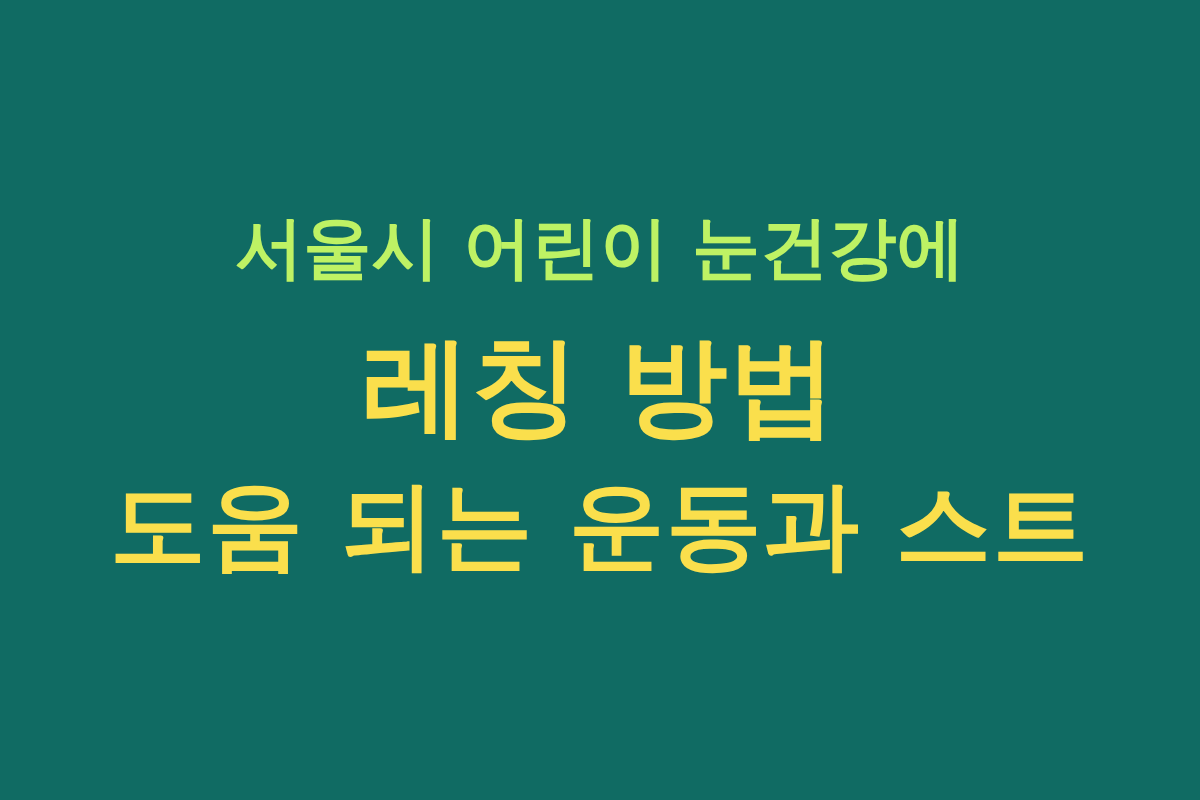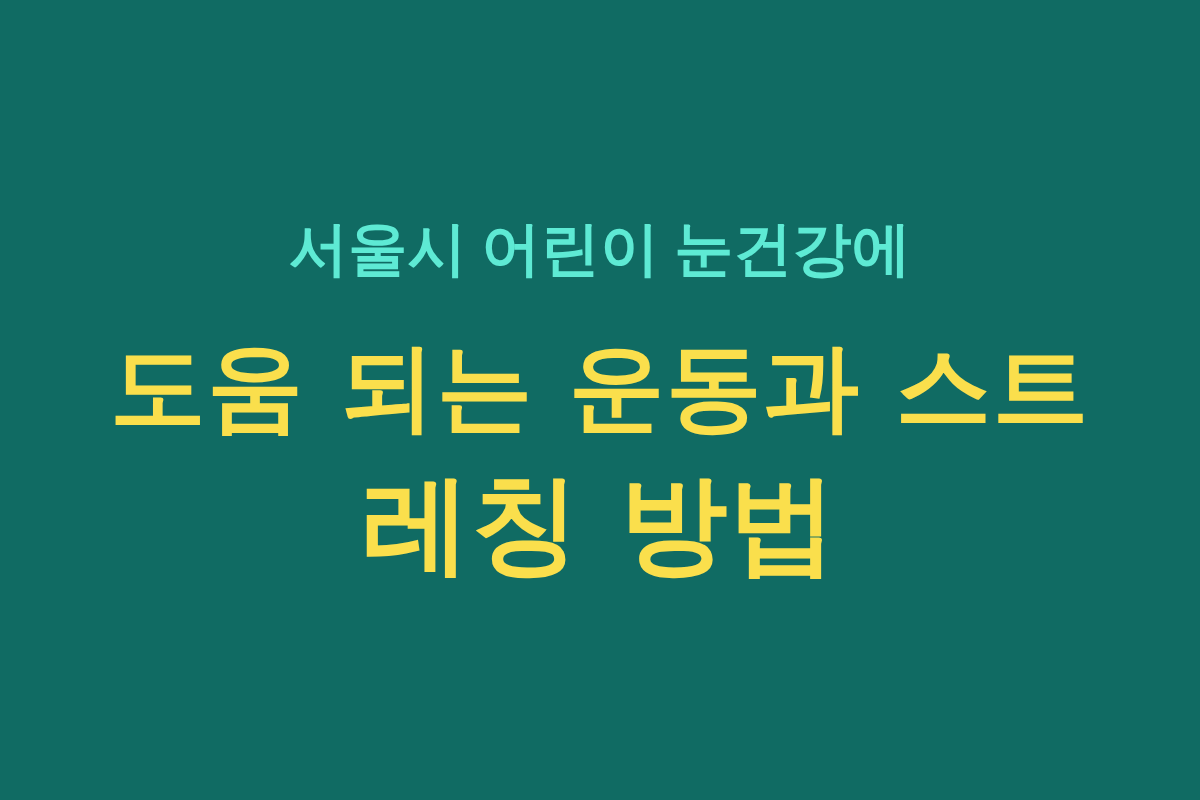--- a/index.html
+++ b/index.html
@@ -56,21 +56,21 @@
   .title-line.line-2 { letter-spacing: 1.6px; }
   .title-line.line-3 { letter-spacing: 1.2px; }
 </style>
 </head>
 <body>
 
 <div id="thumbnail-card" style="background: rgb(16, 107, 99);">
 
   <div id="title-block">
 
-    <span class="title-line line-1" style="color: #5eead4; font-size: 59px; font-family: Liberation Serif, serif;">서울시 어린이 눈건강에</span>
+    <span class="title-line line-1" style="color: #bef264; font-size: 68px;">서울시 어린이 눈건강에</span>
+
+    <span class="title-line line-3" style="color: rgb(250, 223, 76);">레칭 방법</span>
 
     <span class="title-line line-2" style="color: rgb(250, 223, 76); font-size: 95.67px;">도움 되는 운동과 스트</span>
-
-    <span class="title-line line-3" style="color: rgb(250, 223, 76);">레칭 방법</span>
 
   </div>
 
 </div>
 
 </body></html>

